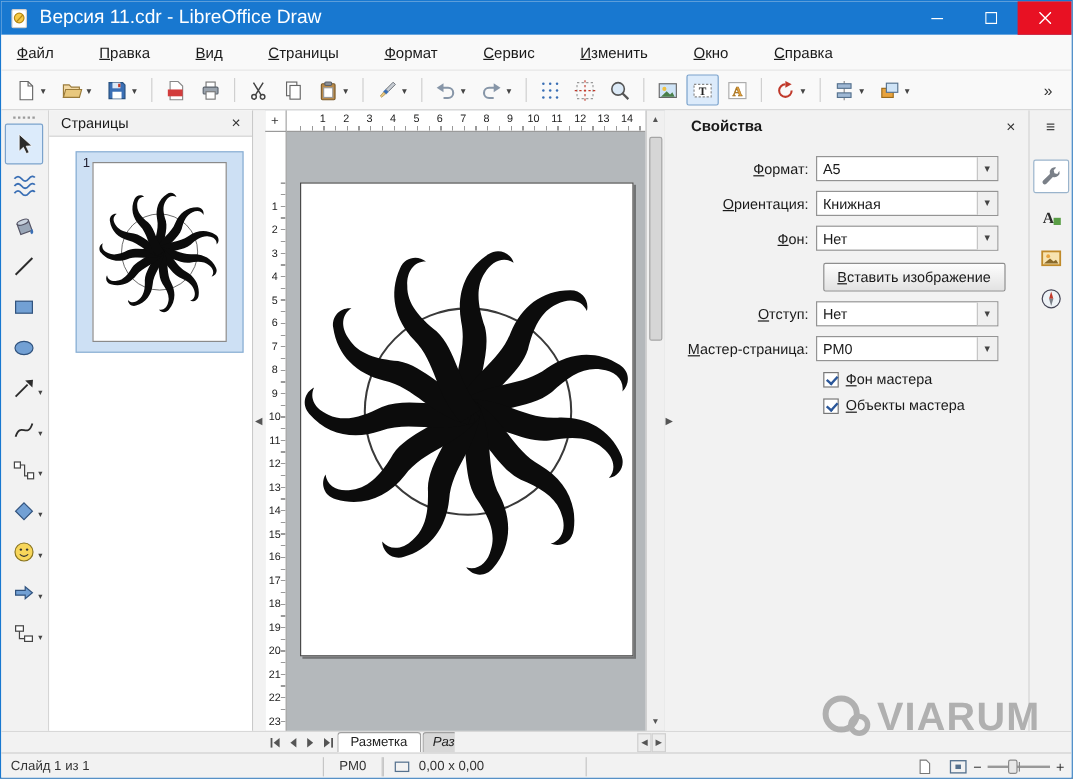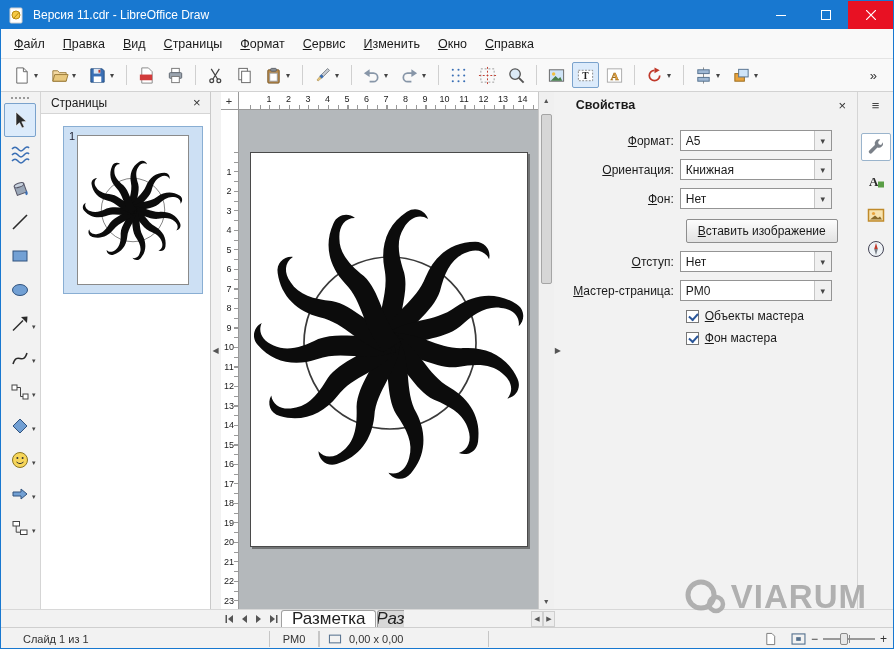--- a/index.html
+++ b/index.html
@@ -6,28 +6,28 @@
   *{box-sizing:border-box;}
   .window{position:relative;width:894px;height:649px;overflow:hidden;
     font-family:"Liberation Sans","DejaVu Sans",sans-serif;font-size:12px;color:#1a1a1a;
     background:#f2f2f2;border:1px solid var(--titlebar-bg,#1878d0);}
   .mnemonic{display:inline-block;}
   .mnemonic::first-letter{text-decoration:underline;}
 
   
   .titlebar{height:28px;background:var(--titlebar-bg,#1878d0);display:flex;align-items:center;color:#fff;}
   .titlebar .appico{margin:0 8px 0 7px;display:flex;}
-  .titlebar .ttext{flex:1;font-size:12px;white-space:nowrap;overflow:hidden;}
+  .titlebar .ttext{flex:1;font-size:16px;white-space:nowrap;overflow:hidden;}
   .winctl{display:flex;height:100%;}
   .winbtn{width:45px;height:100%;display:flex;align-items:center;justify-content:center;}
   .winbtn svg{display:block;}
   .winbtn.close{background:#e81123;}
 
   
-  .menubar{height:30px;background:#f9f9f9;display:flex;align-items:center;padding-left:4px;border-bottom:1px solid #e4e4e4;}
+  .menubar{height:30px;background:#f9f9f9;display:flex;align-items:center;padding-left:4px;border-bottom:1px solid #e4e4e4;gap:20px;}
   .menu-item{display:inline-block;padding:5px 9px;font-size:12.5px;cursor:default;}
 
   
   .toolbar{height:33px;background:#f9f9f9;border-bottom:1px solid #d2d2d2;display:flex;align-items:center;padding:0 6px;}
   .tbtn{height:26px;display:flex;align-items:center;padding:2px 3px;border:1px solid transparent;border-radius:2px;margin:0 1px;}
   .tbtn.active{background:#dcebfb;border-color:#7aa2cc;}
   .tbtn .dd{font-size:8px;color:#444;margin-left:1px;width:8px;text-align:center;}
   .tsep{width:1px;height:20px;background:#d0d0d0;margin:0 5px;}
   .toolbar .overflow{margin-left:auto;font-size:13px;color:#333;padding:0 8px;}
 
@@ -67,21 +67,21 @@
   .vscroll .sarr{height:16px;display:flex;align-items:center;justify-content:center;font-size:7px;color:#555;}
   .vscroll .sarr.down{position:absolute;bottom:0;left:0;right:0;}
   .vthumb{position:absolute;left:2px;right:2px;top:22px;height:170px;background:#d6d6d6;border:1px solid #a5a5a5;border-radius:2px;}
 
   
   .bottomstrip{height:18px;background:#f2f2f2;border-top:1px solid #d8d8d8;display:flex;align-items:flex-end;}
   .bs-left{width:220px;}
   .bs-canvas{width:334px;display:flex;align-items:flex-end;height:100%;}
   .navbtn{width:15px;height:16px;display:flex;align-items:center;justify-content:center;}
   .tabs{display:flex;align-items:flex-end;height:100%;overflow:hidden;flex:1;}
-  .tab{height:17px;padding:0 10px;font-size:17px;background:#d8d8d8;border:1px solid #a0a0a0;border-bottom:none;display:flex;align-items:center;border-radius:3px 3px 0 0;margin-right:1px;color:#222;white-space:nowrap;justify-content:flex-end;}
+  .tab{height:17px;padding:0 10px;font-size:11px;background:#d8d8d8;border:1px solid #a0a0a0;border-bottom:none;display:flex;align-items:center;border-radius:3px 3px 0 0;margin-right:1px;color:#222;white-space:nowrap;}
   .tab.active{background:#fff;}
   .tab.cut{max-width:27px;overflow:hidden;padding:0 0 0 8px;border-right:none;border-radius:3px 0 0 0;font-style:italic;}
   .hsarr{width:12px;height:16px;display:flex;align-items:center;justify-content:center;font-size:7px;color:#555;background:#ededed;border:1px solid #cfcfcf;}
 
   
   .props{width:296px;background:#f2f2f2;display:flex;flex-direction:column;}
   .props-header{height:26px;display:flex;align-items:center;padding:0 8px 0 14px;font-weight:bold;font-size:12.5px;}
   .props-header .pclose{margin-left:auto;font-weight:normal;font-size:13px;color:#333;padding:0 3px;}
   .sect-header{height:24px;display:flex;align-items:center;gap:5px;padding:0 8px 0 10px;font-weight:bold;background:#ececec;border-top:1px solid #e0e0e0;border-bottom:1px solid #dcdcdc;}
   .colbox{width:9px;height:9px;border:1px solid #777;background:#fff;position:relative;}
@@ -100,21 +100,21 @@
 
   
   .sidetabs{width:36px;background:#f2f2f2;border-left:1px solid #d5d5d5;display:flex;flex-direction:column;align-items:center;}
   .sbmenu{margin:6px 0 20px;font-size:13px;color:#444;}
   .sidetab{width:30px;height:28px;margin-bottom:6px;display:flex;align-items:center;justify-content:center;border:1px solid transparent;border-radius:2px;}
   .sidetab.active{background:#fff;border-color:#9ab4cc;}
 
   
   .statusbar{height:23px;background:#f2f2f2;border-top:1px solid #cfcfcf;display:flex;align-items:center;font-size:11px;color:#333;}
   .sseg{display:flex;align-items:center;height:100%;}
-  .sseg.slide{width:268px;padding-left:22px;text-align:center;}
+  .sseg.slide{width:268px;padding-left:8px;text-align:center;}
   .sseg.master{width:48px;justify-content:center;}
   .sseg.pos{width:232px;padding-left:10px;gap:7px;}
   .sseg.size{width:168px;padding-left:8px;gap:7px;}
   .ssep{width:1px;align-self:stretch;margin:3px 0;background:#c6c6c6;}
   .spacer{flex:1;}
   .zoomctl{display:flex;align-items:center;margin-right:6px;gap:5px;}
   .zsym{font-size:12px;color:#333;}
   .ztrack{width:52px;height:2px;background:#999;position:relative;}
   .znotch{position:absolute;left:50%;top:-3px;width:1px;height:8px;background:#888;}
   .zhandle{position:absolute;left:32%;top:-5px;width:8px;height:12px;background:#e8e8e8;border:1px solid #8a8a8a;border-radius:2px;}
@@ -566,25 +566,25 @@
         </div>
         <div class="prow">
           <span class="plabel mnemonic">Мастер-страница:</span>
           <div class="pcombo">
             <span class="val">PM0</span>
             <span class="cdd">▾</span>
           </div>
         </div>
         <div class="chkrow">
           <span class="chk checked"></span>
-          <span class="mnemonic">Объекты мастера</span>
+          <span class="mnemonic">Фон мастера</span>
         </div>
         <div class="chkrow">
           <span class="chk checked"></span>
-          <span class="mnemonic">Фон мастера</span>
+          <span class="mnemonic">Объекты мастера</span>
         </div>
       </div>
     </div>
 
     <div class="sidetabs">
       <span class="sbmenu">≡</span>
       <div class="sidetab active">
         <svg width="20" height="20" viewBox="0 0 20 20">
           <path d="M16.8,5.2 a4.2,4.2 0 0 1 -5.4,5.3 L6,16.1 a1.9,1.9 0 0 1 -2.7,-2.7 L8.9,7.9 A4.2,4.2 0 0 1 14.2,2.6 l-2.1,2.3 0.6,2.4 2.4,0.6 Z" fill="#7a8088"></path>
         </svg>

